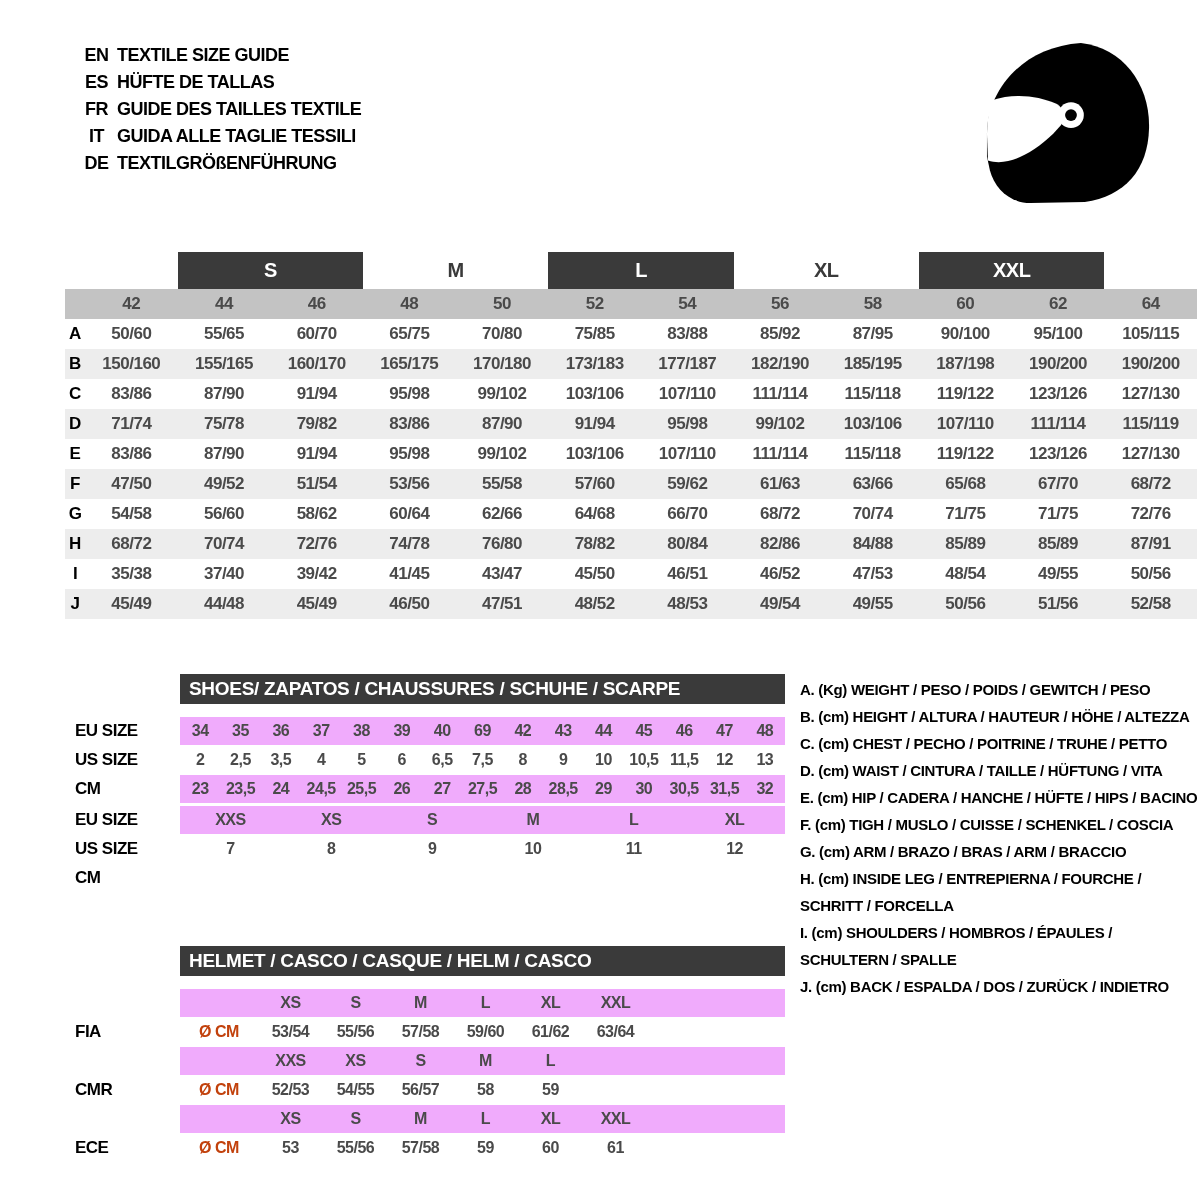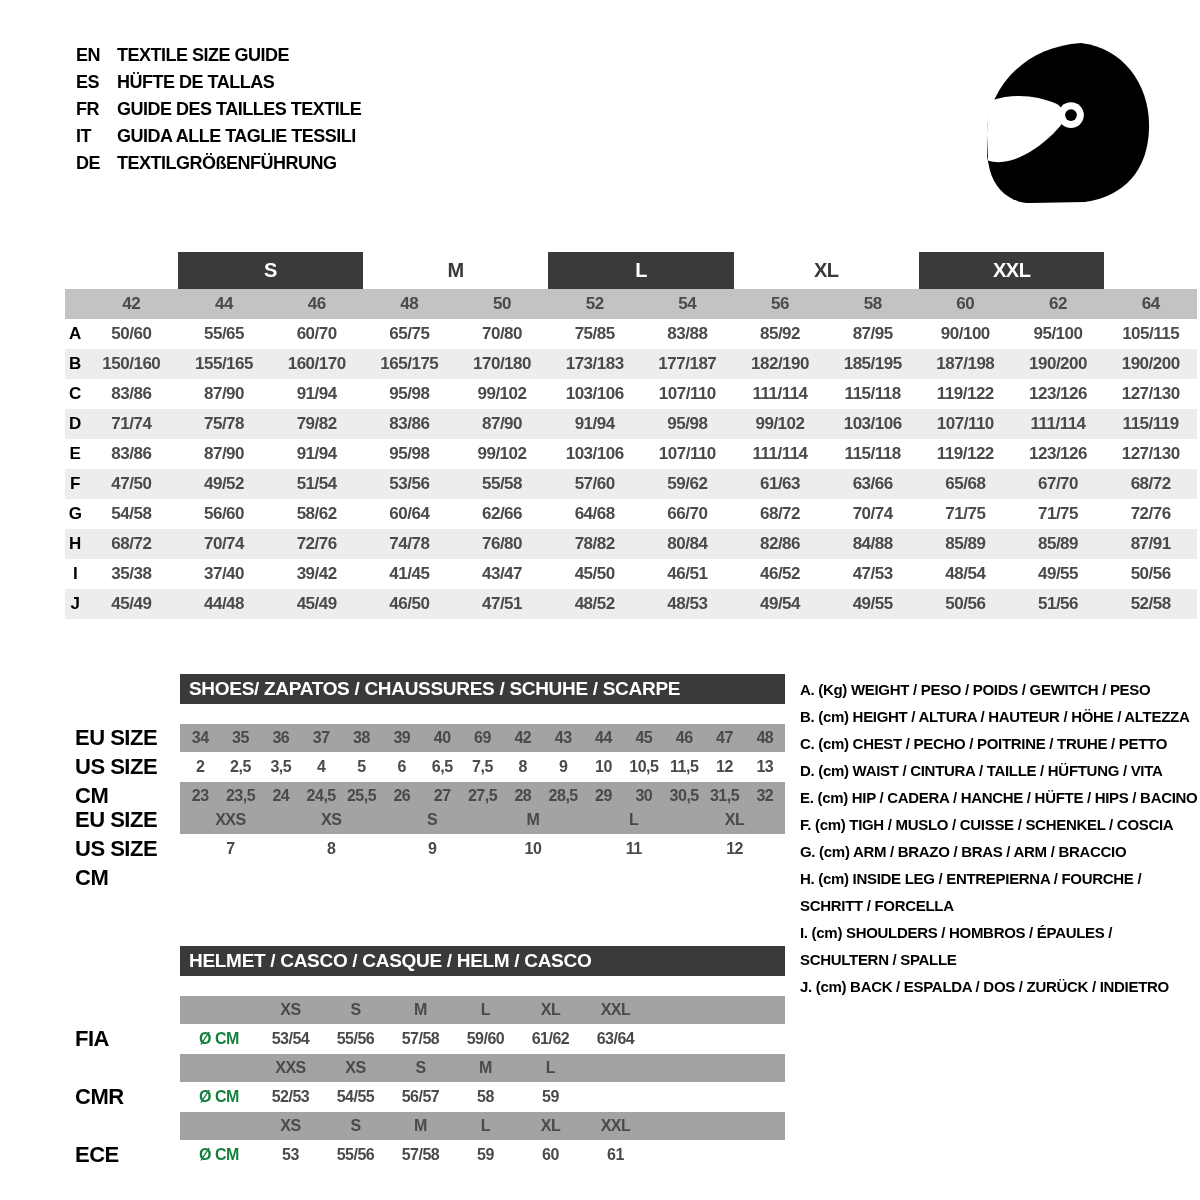--- a/index.html
+++ b/index.html
@@ -3,21 +3,21 @@
 <meta charset="utf-8">
 <style>
   * { margin:0; padding:0; box-sizing:border-box; }
   html,body { background:#fff; }
   .page {
     position:relative; width:1200px; height:1200px; background:#fff; overflow:hidden;
     font-family:"Liberation Sans", sans-serif; color:#000;
   }
 
   
-  .langs { position:absolute; left:76px; top:42px; }
+  .langs { position:absolute; left:76px; top:42px;text-align:center; }
   .lang-row { display:flex; height:27px; align-items:center; }
   .lang-code { width:41px; font-weight:bold; font-size:18px; letter-spacing:-0.5px; }
   .lang-title { font-weight:bold; font-size:18px; letter-spacing:-0.5px; }
 
   
   .helmet-icon { position:absolute; left:985px; top:40px; width:168px; height:166px; }
 
   
   .size-table { position:absolute; left:65px; top:252px; width:1132px; }
   .grid13 { display:grid; grid-template-columns:20px repeat(12,1fr); }
@@ -36,31 +36,31 @@
   .row .letter { color:#000; }
 
   
   .section { position:absolute; left:75px; width:712px; }
   .section.shoes  { top:674px; }
   .section.gloves { top:806px; }
   .section.helmet { top:946px; }
   .sec-header {
     margin-left:105px; width:605px; height:30px; background:#3a3a3a; color:#fff;
     font-weight:bold; font-size:19px; line-height:30px; padding-left:9px;
-    letter-spacing:-0.3px; margin-bottom:20px;
+    letter-spacing:-0.3px; margin-bottom:13px;
   }
   .sec-row { display:flex; margin-bottom:1px; height:28px; }
-  .sec-label { width:105px; font-weight:bold; font-size:22px; color:#000; line-height:28px; letter-spacing:-0.5px; }
+  .sec-label { width:105px; font-weight:bold; font-size:17px; color:#000; line-height:28px; letter-spacing:-0.5px; }
   .sec-cells { width:605px; display:grid; }
-  .sec-cells.stripe { background:#a3a3a3; }
+  .sec-cells.stripe { background:#f0abfc; }
   .cols15 { grid-template-columns:repeat(15,1fr); }
   .cols6  { grid-template-columns:repeat(6,1fr); }
   .helmet-grid { grid-template-columns:78px repeat(6,65px) 1fr; }
   .sec-cells .cell { line-height:28px; font-size:16px; }
-  .sec-cells .unit { color:#15803d; }
+  .sec-cells .unit { color:#c2410c; }
 
   
   .legend { position:absolute; left:800px; top:676px; width:402px; }
   .legend p { font-weight:bold; font-size:15px; line-height:27px; letter-spacing:-0.3px; color:#000; }
 </style>
 </head>
 <body>
 
 <div class="page">
 

